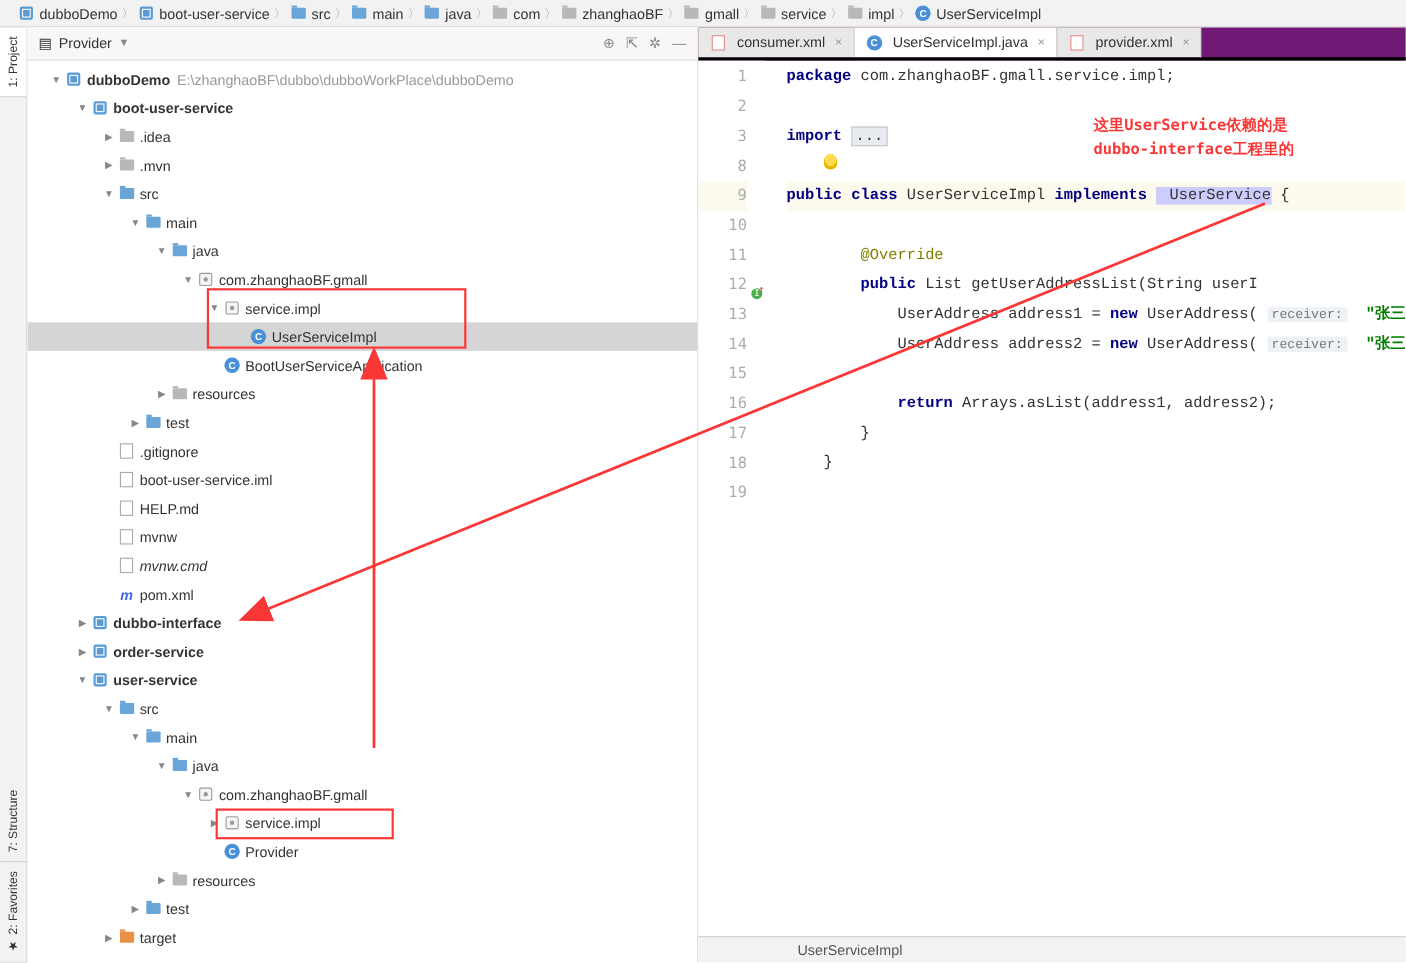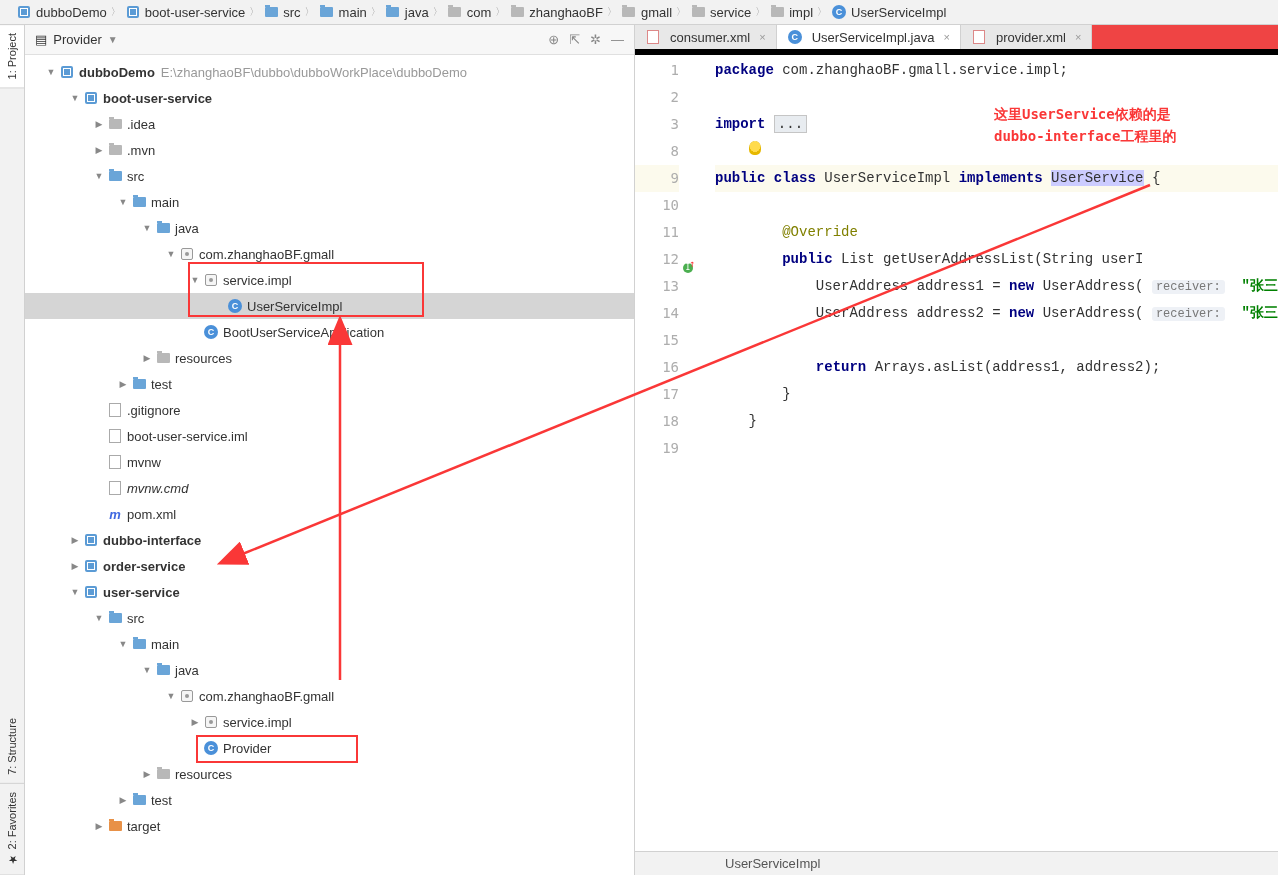--- a/index.html
+++ b/index.html
@@ -40,39 +40,39 @@
 .icon-module { width: 12px; height: 12px; background: #5b9bd5; border-radius: 2px; position: relative; }
 .icon-module::after { content:''; position:absolute; inset:2px; border:1px solid #fff; }
 .icon-class { width: 14px; height: 14px; border-radius: 50%; background: #4a90d9; color: #fff; font-size: 9px; display: flex; align-items: center; justify-content: center; font-weight: bold; }
 .icon-file { width: 12px; height: 14px; background: #fff; border: 1px solid #aaa; position: relative; }
 .icon-xml { width: 12px; height: 14px; background: #fff; border: 1px solid #d88; }
 .icon-m { color: #4169e1; font-weight: bold; font-style: italic; font-size: 13px; }
 .icon-package { width: 12px; height: 12px; border: 1px solid #999; border-radius: 2px; background: #f5f5f5; position: relative; }
 .icon-package::after { content:''; position:absolute; left:3px; top:3px; width:4px; height:4px; border-radius:50%; background:#999; }
 
 .editor-panel { flex: 1; display: flex; flex-direction: column; background: #fff; }
-.editor-tabs { height: 30px; display: flex; align-items: stretch; background: #ef4444; border-bottom: 6px solid #000000; }
+.editor-tabs { height: 30px; display: flex; align-items: stretch; background: #701a75; border-bottom: 3px solid #000000; }
 .editor-tab { display: flex; align-items: center; padding: 0 10px; border-right: 1px solid #d1d1d1; cursor: pointer; gap: 5px; background: #e8e8e8; }
 .editor-tab.active { background: #fff; }
 .editor-tab .close { color: #999; font-size: 11px; margin-left: 4px; }
 
 .editor-body { flex: 1; display: flex; position: relative; overflow: hidden; }
 .gutter { width: 60px; background: #fff; border-right: 0; text-align: right; padding-right: 16px; color: #adadad; font-family: Consolas, monospace; font-size: 14px; line-height: 27px; padding-top: 2px; }
 .gutter-line { height: 27px; position: relative; }
 .gutter-line.caret { background: #fcfaed; }
 .gutter-mark { position: absolute; right: -14px; top: 6px; width: 12px; height: 12px; }
 .code { flex: 1; font-family: Consolas, "Courier New", monospace; font-size: 14px; line-height: 27px; padding-left: 20px; padding-top: 2px; position: relative; white-space: pre; overflow: hidden; }
 .code-line { height: 27px; }
 .code-line.caret { background: #fcfaed; }
 .kw { color: #000080; font-weight: bold; }
 .ann { color: #808000; }
 .str { color: #008000; font-weight: bold; }
 .hint { background: #eef1f6; color: #787878; padding: 0 4px; border-radius: 3px; font-size: 12px; }
 .import-fold { background: #e8ecf0; border: 1px solid #c5c5c5; padding: 0 3px; }
-.underline-link { background: #ccccff; }
+.underline-link { background: #ccccff; padding-left: 12px; }
 .italic { }
 
 .annotation { position: absolute; color: #fa3737; font-family: Consolas, monospace; font-size: 14px; font-weight: bold; line-height: 22px; }
 .red-box { position: absolute; border: 2px solid #fa3737; pointer-events: none; }
 
 .status-bar { position: absolute; bottom: 0; left: 635px; right: 0; height: 24px; background: #f2f2f2; border-top: 1px solid #d1d1d1; display: flex; align-items: center; padding-left: 90px; color: #555; }
 
 svg.arrow-svg { position: absolute; pointer-events: none; }
 
 .bulb { display: inline-block; width: 12px; height: 14px; background: radial-gradient(circle at 50% 40%, #ffdb4d 50%, #e6b800 52%); border-radius: 50% 50% 40% 40%; }
@@ -288,20 +288,27 @@
             <span class="icon-file"></span>
           </span>
           <span class="tree-label">.gitignore</span>
         </div>
         <div class="tree-row" style="padding-left: 68px;">
           <span class="tree-arrow"></span>
           <span class="tree-icon">
             <span class="icon-file"></span>
           </span>
           <span class="tree-label">boot-user-service.iml</span>
+        </div>
+        <div class="tree-row" style="padding-left: 68px;">
+          <span class="tree-arrow"></span>
+          <span class="tree-icon">
+            <span class="icon-file"></span>
+          </span>
+          <span class="tree-label">HELP.md</span>
         </div>
         <div class="tree-row" style="padding-left: 68px;">
           <span class="tree-arrow"></span>
           <span class="tree-icon">
             <span class="icon-file"></span>
           </span>
           <span class="tree-label">mvnw</span>
         </div>
         <div class="tree-row" style="padding-left: 68px; font-style: italic;">
           <span class="tree-arrow"></span>

